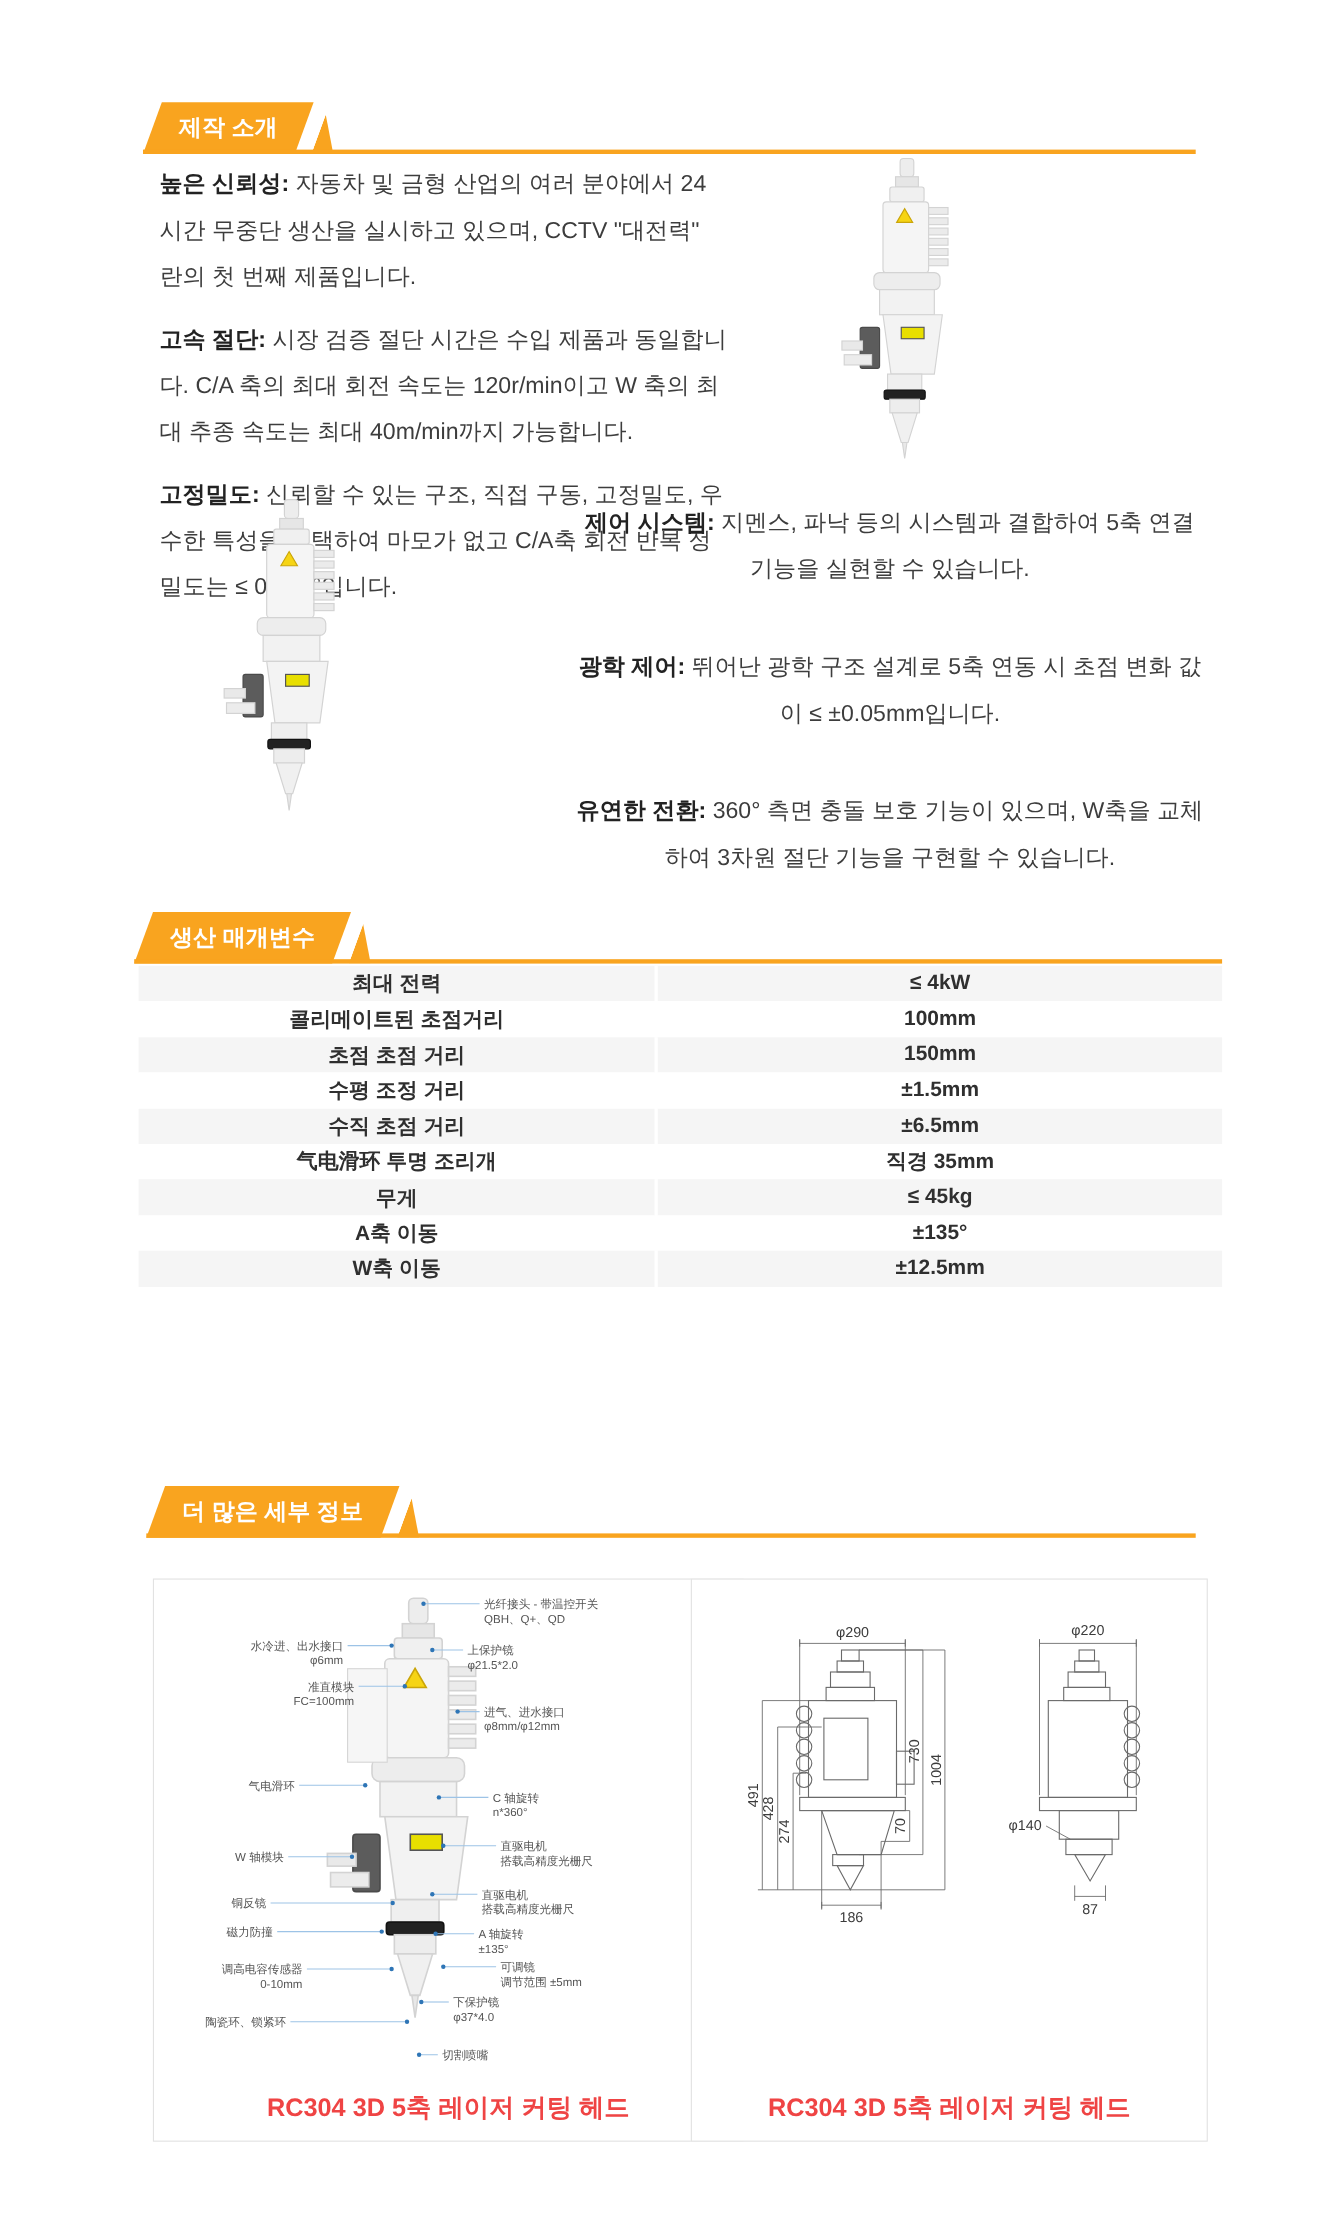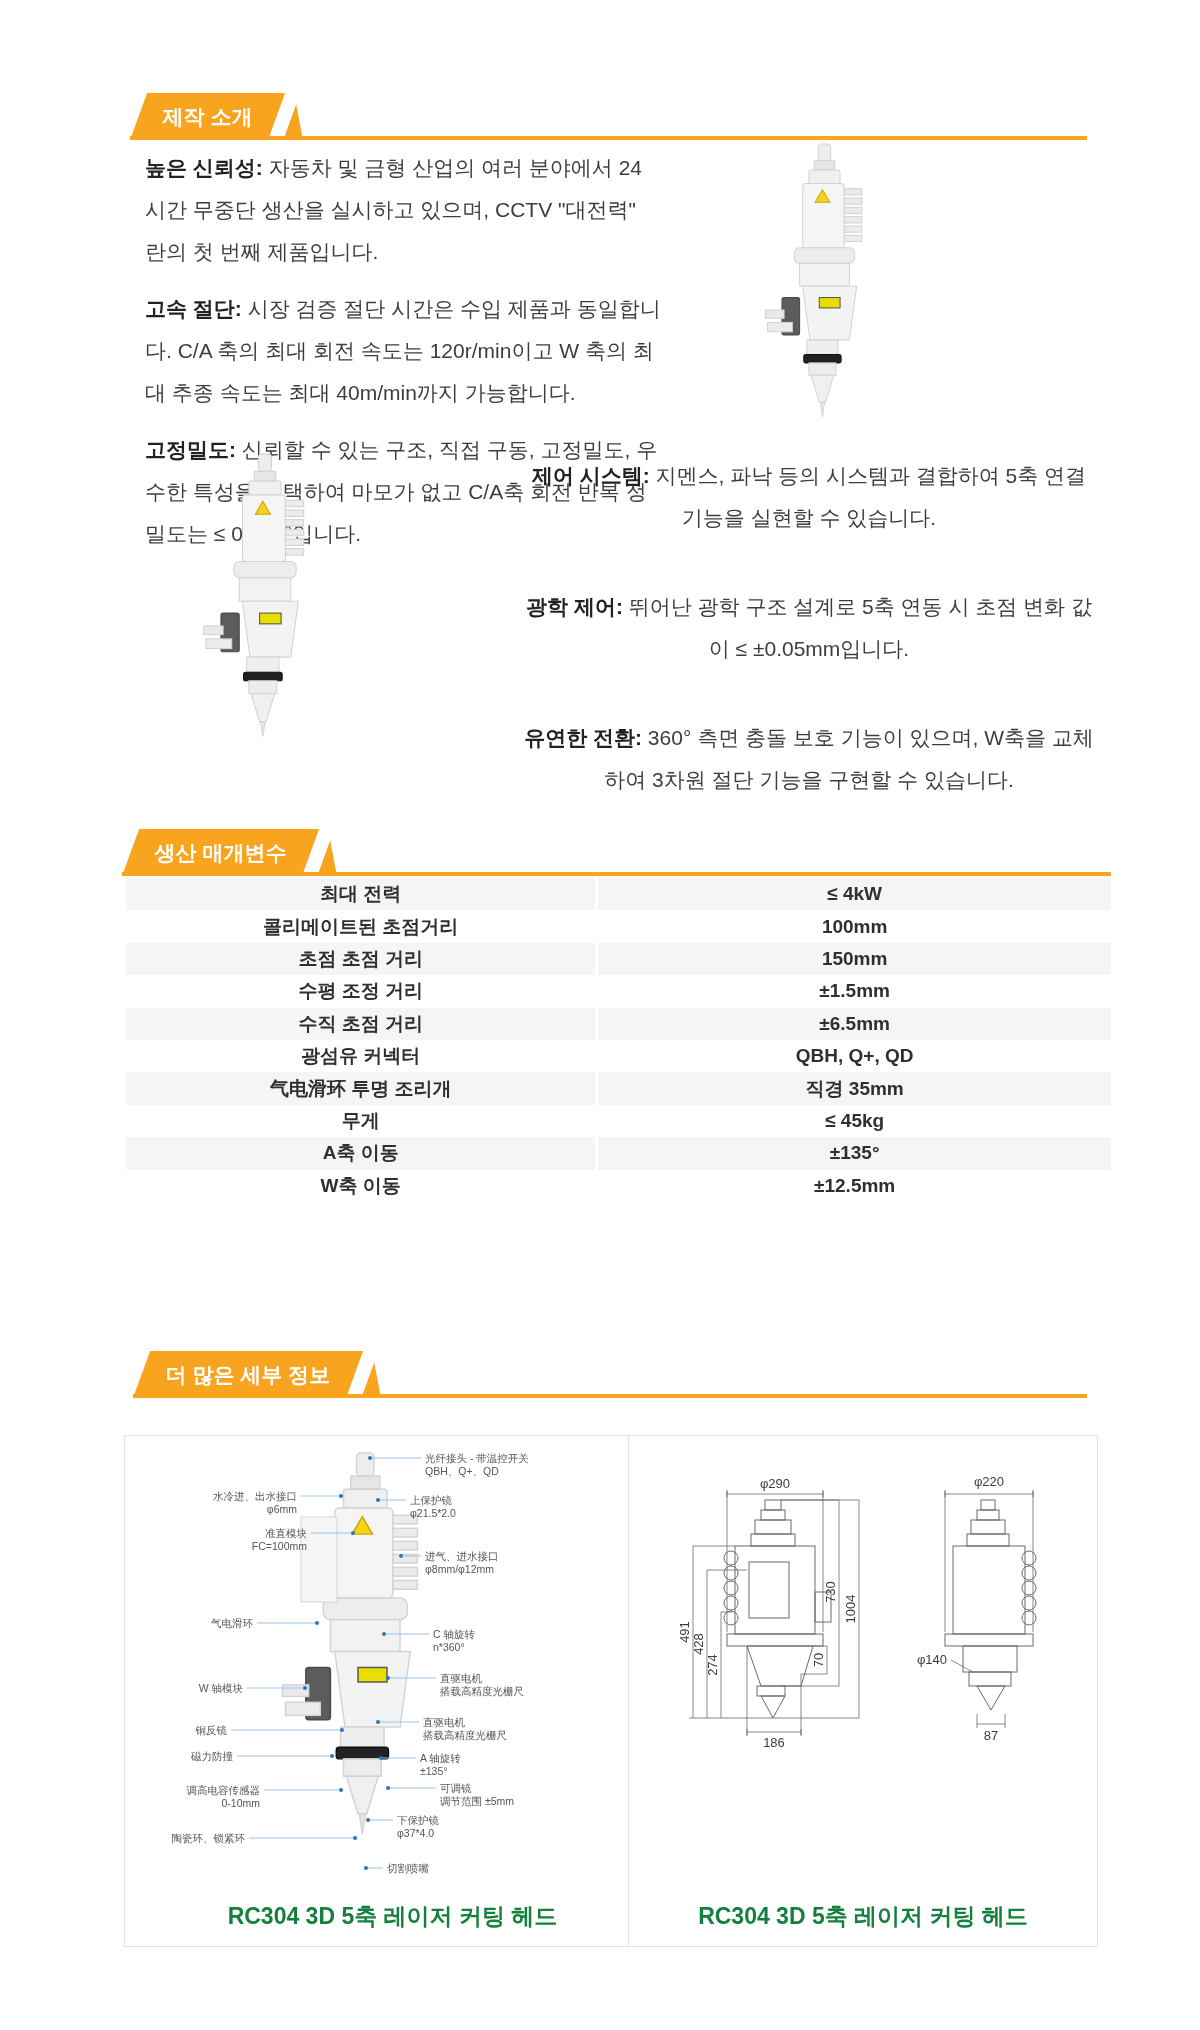--- a/index.html
+++ b/index.html
@@ -23,23 +23,23 @@
   
   .params{position:absolute;left:126px;top:878px;width:985px;border-collapse:collapse;table-layout:fixed;}
   .params td{height:32.4px;padding:0;text-align:center;vertical-align:middle;font-size:19px;color:#2f2f2f;background:#fff;font-weight:bold;}
   .params tr:nth-child(odd) td{background:#f5f5f5;}
   .params td.val{border-left:3px solid #fff;}
   .params col.c1{width:47.8%;}
   .params col.c2{width:52.2%;}
 
   
   .diagram-box{position:absolute;top:1435px;height:512px;border:1px solid #e2e2e2;background:#fff;box-sizing:border-box;}
-  #box-left{left:124px;width:537px;}
+  #box-left{left:139px;width:537px;}
   #box-right{left:628px;width:470px;}
-  .caption{position:absolute;left:0;right:0;bottom:14px;text-align:center;font-size:23px;font-weight:600;color:#15803d;}
+  .caption{position:absolute;left:0;right:0;bottom:14px;text-align:center;font-size:23px;font-weight:600;color:#ef4444;}
   .diagram-svg{position:absolute;left:0;top:6px;}
 
   .photo{position:absolute;}
   svg text{font-family:"Liberation Sans",sans-serif;}
   .lbl{font-size:10.5px;fill:#555;}
   .dim{font-size:13px;fill:#3c3c3c;}
   .ldr{stroke:#9dc3e6;stroke-width:1;}
   .dot{fill:#2e75b6;}
   .tech{stroke:#6a6a6a;stroke-width:1;fill:none;}
   .dimln{stroke:#6a6a6a;stroke-width:0.8;fill:none;}
@@ -135,24 +135,20 @@
         </tr>
       <tr>
           <td class="name">수평 조정 거리</td>
           <td class="val">±1.5mm</td>
         </tr>
       <tr>
           <td class="name">수직 초점 거리</td>
           <td class="val">±6.5mm</td>
         </tr>
       <tr>
-          <td class="name">광섬유 커넥터</td>
-          <td class="val">QBH, Q+, QD</td>
-        </tr>
-      <tr>
           <td class="name">气电滑环 투명 조리개</td>
           <td class="val">직경 35mm</td>
         </tr>
       <tr>
           <td class="name">무게</td>
           <td class="val">≤ 45kg</td>
         </tr>
       <tr>
           <td class="name">A축 이동</td>
           <td class="val">±135°</td>

